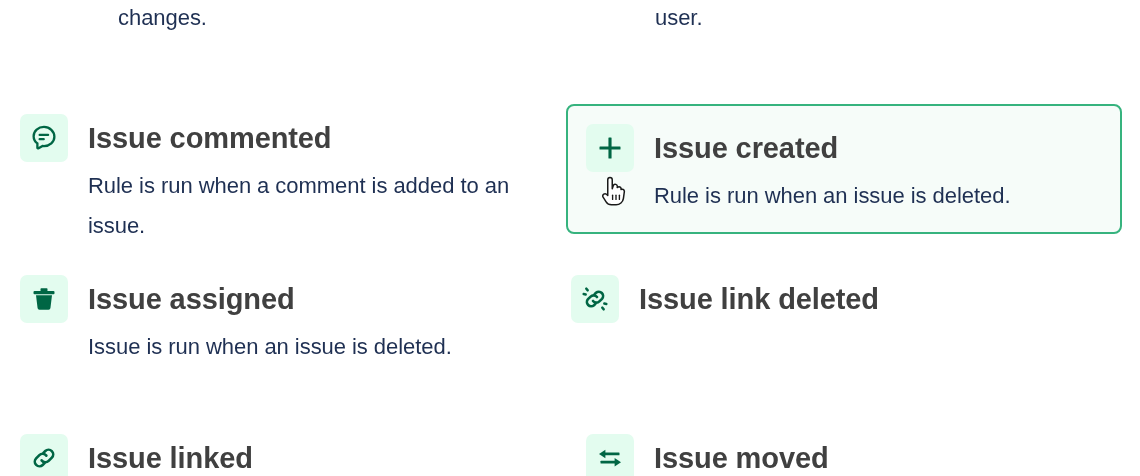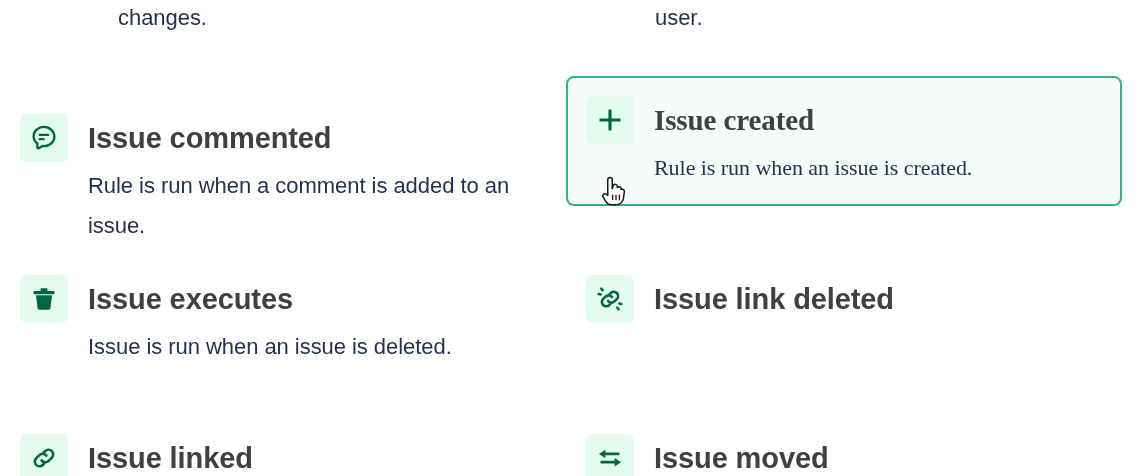--- a/index.html
+++ b/index.html
@@ -142,21 +142,21 @@
     <div class="trigger" style="top:255px;">
       <div class="trigger-inner">
         <div class="t-head">
           <span class="icon-tile">
             <svg width="30" height="30" viewBox="0 0 24 24">
               <rect x="9.2" y="3.4" width="5.6" height="2.3" rx="0.6" fill="#006644"></rect>
               <rect x="3.6" y="5.6" width="16.8" height="2.6" rx="0.8" fill="#006644"></rect>
               <path d="M5.6 8.9h12.8l-1.25 10.3a1.5 1.5 0 0 1-1.5 1.35H8.35a1.5 1.5 0 0 1-1.5-1.35L5.6 8.9z" fill="#006644"></path>
             </svg>
           </span>
-          <span class="t-title">Issue executes</span>
+          <span class="t-title">Issue assigned</span>
         </div>
         <div class="t-desc">Issue is run when an issue is deleted.</div>
       </div>
     </div>
 
     <div class="trigger" style="top:414px;">
       <div class="trigger-inner">
         <div class="t-head">
           <span class="icon-tile">
             <svg width="30" height="30" viewBox="0 0 24 24" fill="none" stroke="#006644" stroke-width="2.1" stroke-linecap="round">
@@ -169,36 +169,36 @@
         <div class="t-desc"></div>
       </div>
     </div>
 
   </div>
 
   <div class="col col-right">
 
     <div class="partial-desc partial-right" style="left:107px;">Rule is run when an issue is assigned to a user.</div>
 
-    <div class="trigger selected" style="top:76px; left:18px;font-family:Liberation Serif, serif;">
+    <div class="trigger selected" style="top:104px; left:18px;">
       <div class="trigger-inner">
         <div class="t-head">
           <span class="icon-tile">
             <svg width="30" height="30" viewBox="0 0 24 24">
               <rect x="10.75" y="3.6" width="2.5" height="16.8" rx="0.4" fill="#006644"></rect>
               <rect x="3.6" y="10.75" width="16.8" height="2.5" rx="0.4" fill="#006644"></rect>
             </svg>
           </span>
           <span class="t-title">Issue created</span>
         </div>
-        <div class="t-desc">Rule is run when an issue is created.</div>
-      </div>
-    </div>
-
-    <div class="trigger" style="top:255px; left:18px;">
+        <div class="t-desc">Rule is run when an issue is deleted.</div>
+      </div>
+    </div>
+
+    <div class="trigger" style="top:255px; left:3px;">
       <div class="trigger-inner">
         <div class="t-head">
           <span class="icon-tile">
             <svg width="30" height="30" viewBox="0 0 24 24" fill="none" stroke="#006644" stroke-width="2.1" stroke-linecap="round">
               <path d="M10.4 13.6a3.4 3.4 0 0 0 5.1.35l2.1-2.1a3.4 3.4 0 0 0-4.8-4.8l-1.1 1.1"></path>
               <path d="M13.6 10.4a3.4 3.4 0 0 0-5.1-.35l-2.1 2.1a3.4 3.4 0 0 0 4.8 4.8l1.1-1.1"></path>
               <path d="M6.2 5.1 5.0 3.7" stroke-width="1.9"></path>
               <path d="M4.6 8.4 2.9 8.0" stroke-width="1.9"></path>
               <path d="M17.8 18.9 19.0 20.3" stroke-width="1.9"></path>
               <path d="M19.4 15.6 21.1 16.0" stroke-width="1.9"></path>

